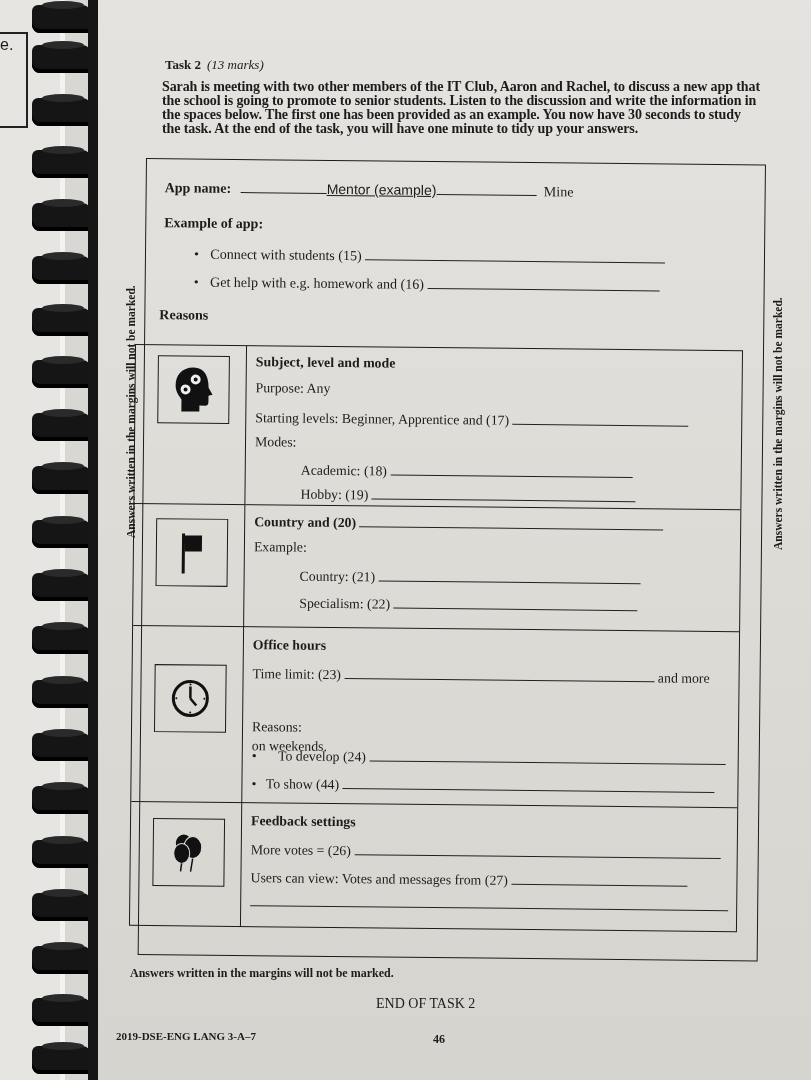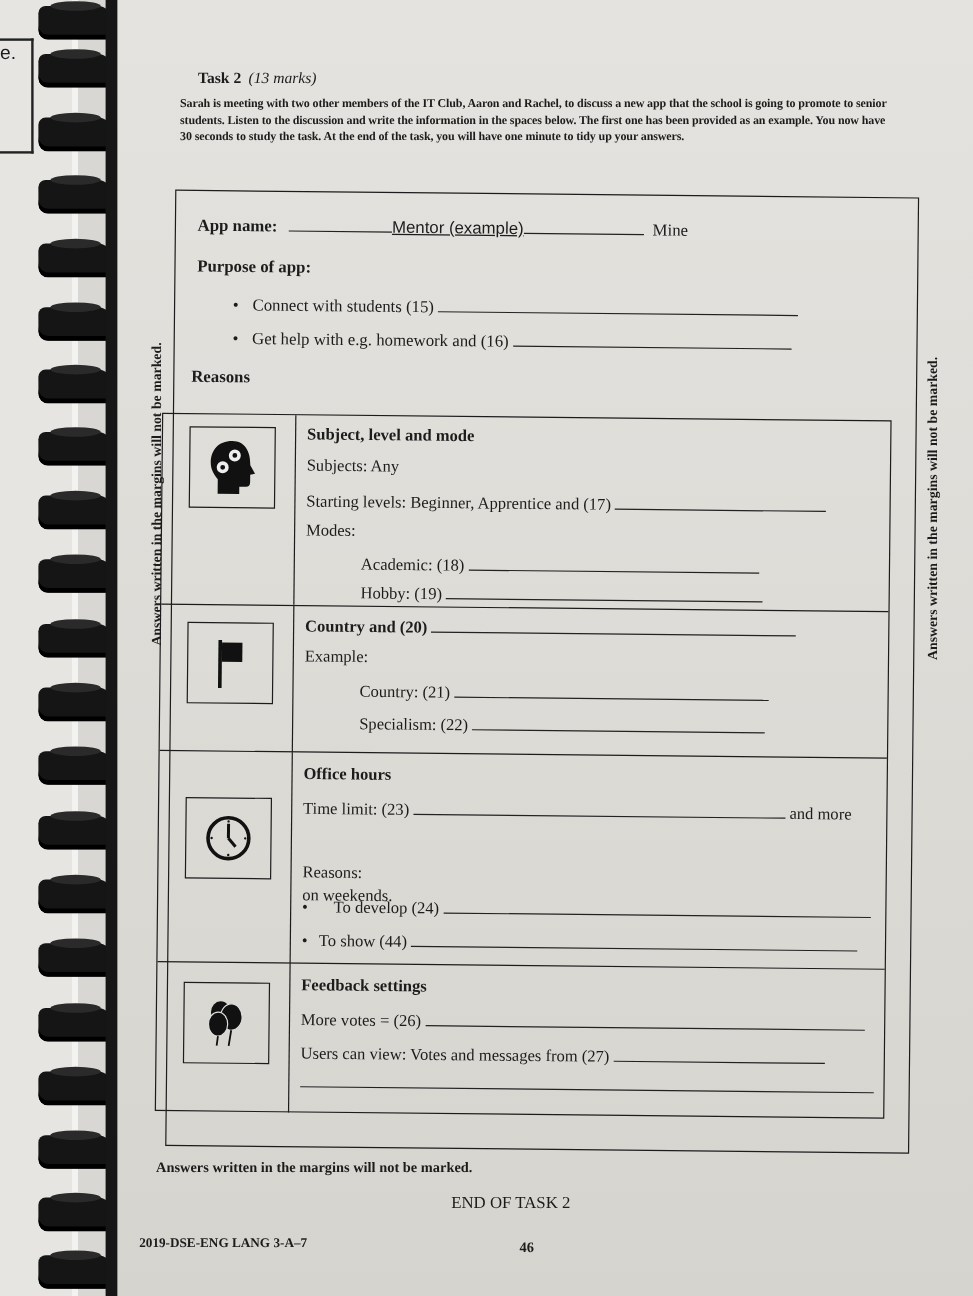--- a/index.html
+++ b/index.html
@@ -35,22 +35,22 @@
     position: absolute; left: 88px; top: 0; width: 10px; height: 1080px;
     background: #161616;
   }
   .page {
     position: absolute; left: 98px; top: 0; width: 713px; height: 1080px;
     background: linear-gradient(180deg, #e4e3df 0%, #dcdad5 60%, #d6d4cf 100%);
   }
   .task-title { position: absolute; left: 67px; top: 57px; font-size: 13px; font-weight: bold; }
   .task-title em { font-weight: normal; font-style: italic; margin-left: 6px; }
   .intro {
-    position: absolute; left: 52px; top: 80px; width: 598px;
-    font-size: 10px; line-height: 14px; font-weight: bold; letter-spacing: -0.1px;
+    position: absolute; left: 64px; top: 80px; width: 598px;
+    font-size: 14px; line-height: 14px; font-weight: bold; letter-spacing: -0.1px;
   }
   .outer {
     position: absolute; left: 48px; top: 158px; width: 618px; height: 795px;
     border: 1.6px solid #1c1c1c; transform: rotate(0.6deg); transform-origin: 0 0;
   }
   .line { display: inline-block; border-bottom: 1.4px solid #222; vertical-align: baseline; height: 12px; }
   .row-text { position: absolute; font-size: 14px; white-space: nowrap; }
   .bold { font-weight: bold; }
   .example { font-family: "Liberation Sans", sans-serif; text-decoration: underline; font-size: 14px; }
   .settings-table {
@@ -120,21 +120,21 @@
   <div class="vert" style="left:674px; top:550px;">Answers written in the margins will not be marked.</div>
 
   <div class="outer">
 
     <div class="row-text" style="left:18px; top:20px;">
       <span class="bold">App name:</span>
       <span class="line" style="width:86px; margin-left:6px;"></span><span class="example">Mentor (example)</span><span class="line" style="width:100px;"></span>
       <span style="margin-left:4px;">Mine</span>
     </div>
 
-    <div class="row-text bold" style="left:18px; top:56px;">Purpose of app:</div>
+    <div class="row-text bold" style="left:18px; top:56px;">Example of app:</div>
     <div class="row-text" style="left:48px; top:86px;">
       <span>•</span>
       <span style="margin-left:8px;">Connect with students (15)</span>
       <span class="line" style="width:300px;"></span>
     </div>
     <div class="row-text" style="left:48px; top:114px;">
       <span>•</span>
       <span style="margin-left:8px;">Get help with e.g.  homework and (16)</span>
       <span class="line" style="width:232px;"></span>
     </div>
@@ -150,21 +150,21 @@
               <path d="M22 2 C10 2 4 10 4 20 C4 27 8 31 10 34 L10 46 L28 46 L28 40 L34 40 C37 40 37 37 37 35 L37 30 L41 29 L37 22 C37 10 32 2 22 2 Z" fill="#111"></path>
               <circle cx="24" cy="14" r="5" fill="#eee"></circle>
                 <circle cx="24" cy="14" r="2" fill="#111"></circle>
               <circle cx="14" cy="24" r="5" fill="#eee"></circle>
                 <circle cx="14" cy="24" r="2" fill="#111"></circle>
             </svg>
           </div>
         </div>
         <div class="content">
           <div class="row-text bold" style="left:0; top:8px;">Subject, level and mode</div>
-          <div class="row-text" style="left:0; top:34px;">Subjects: Any</div>
+          <div class="row-text" style="left:0; top:34px;">Purpose: Any</div>
           <div class="row-text" style="left:0; top:63px;">
             <span>Starting levels: Beginner, Apprentice and (17)</span>
             <span class="line" style="width:176px;"></span>
           </div>
           <div class="row-text" style="left:0; top:88px;">Modes:</div>
           <div class="row-text" style="left:46px; top:115px;">
             <span>Academic: (18)</span>
             <span class="line" style="width:242px;"></span>
           </div>
           <div class="row-text" style="left:46px; top:139px;">

